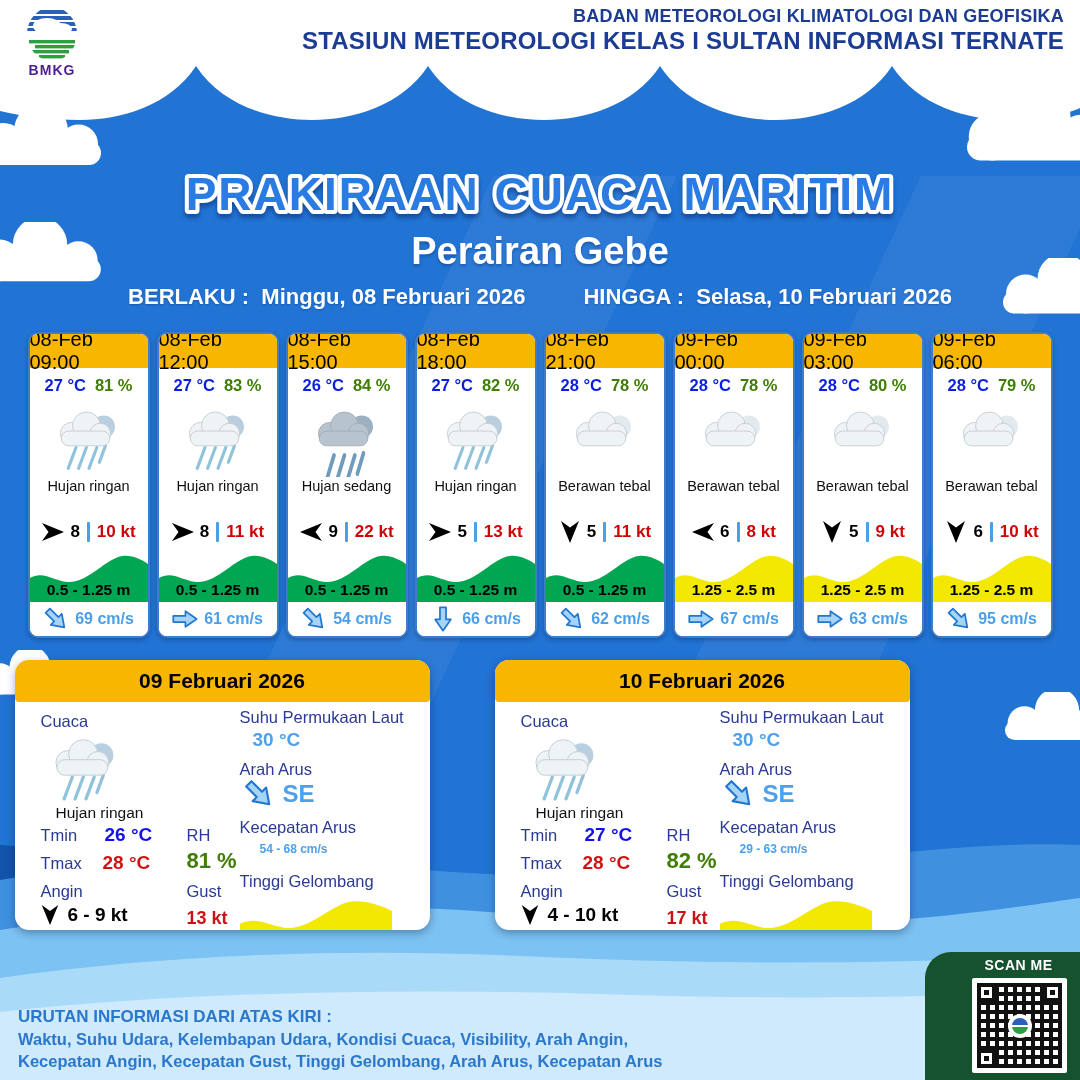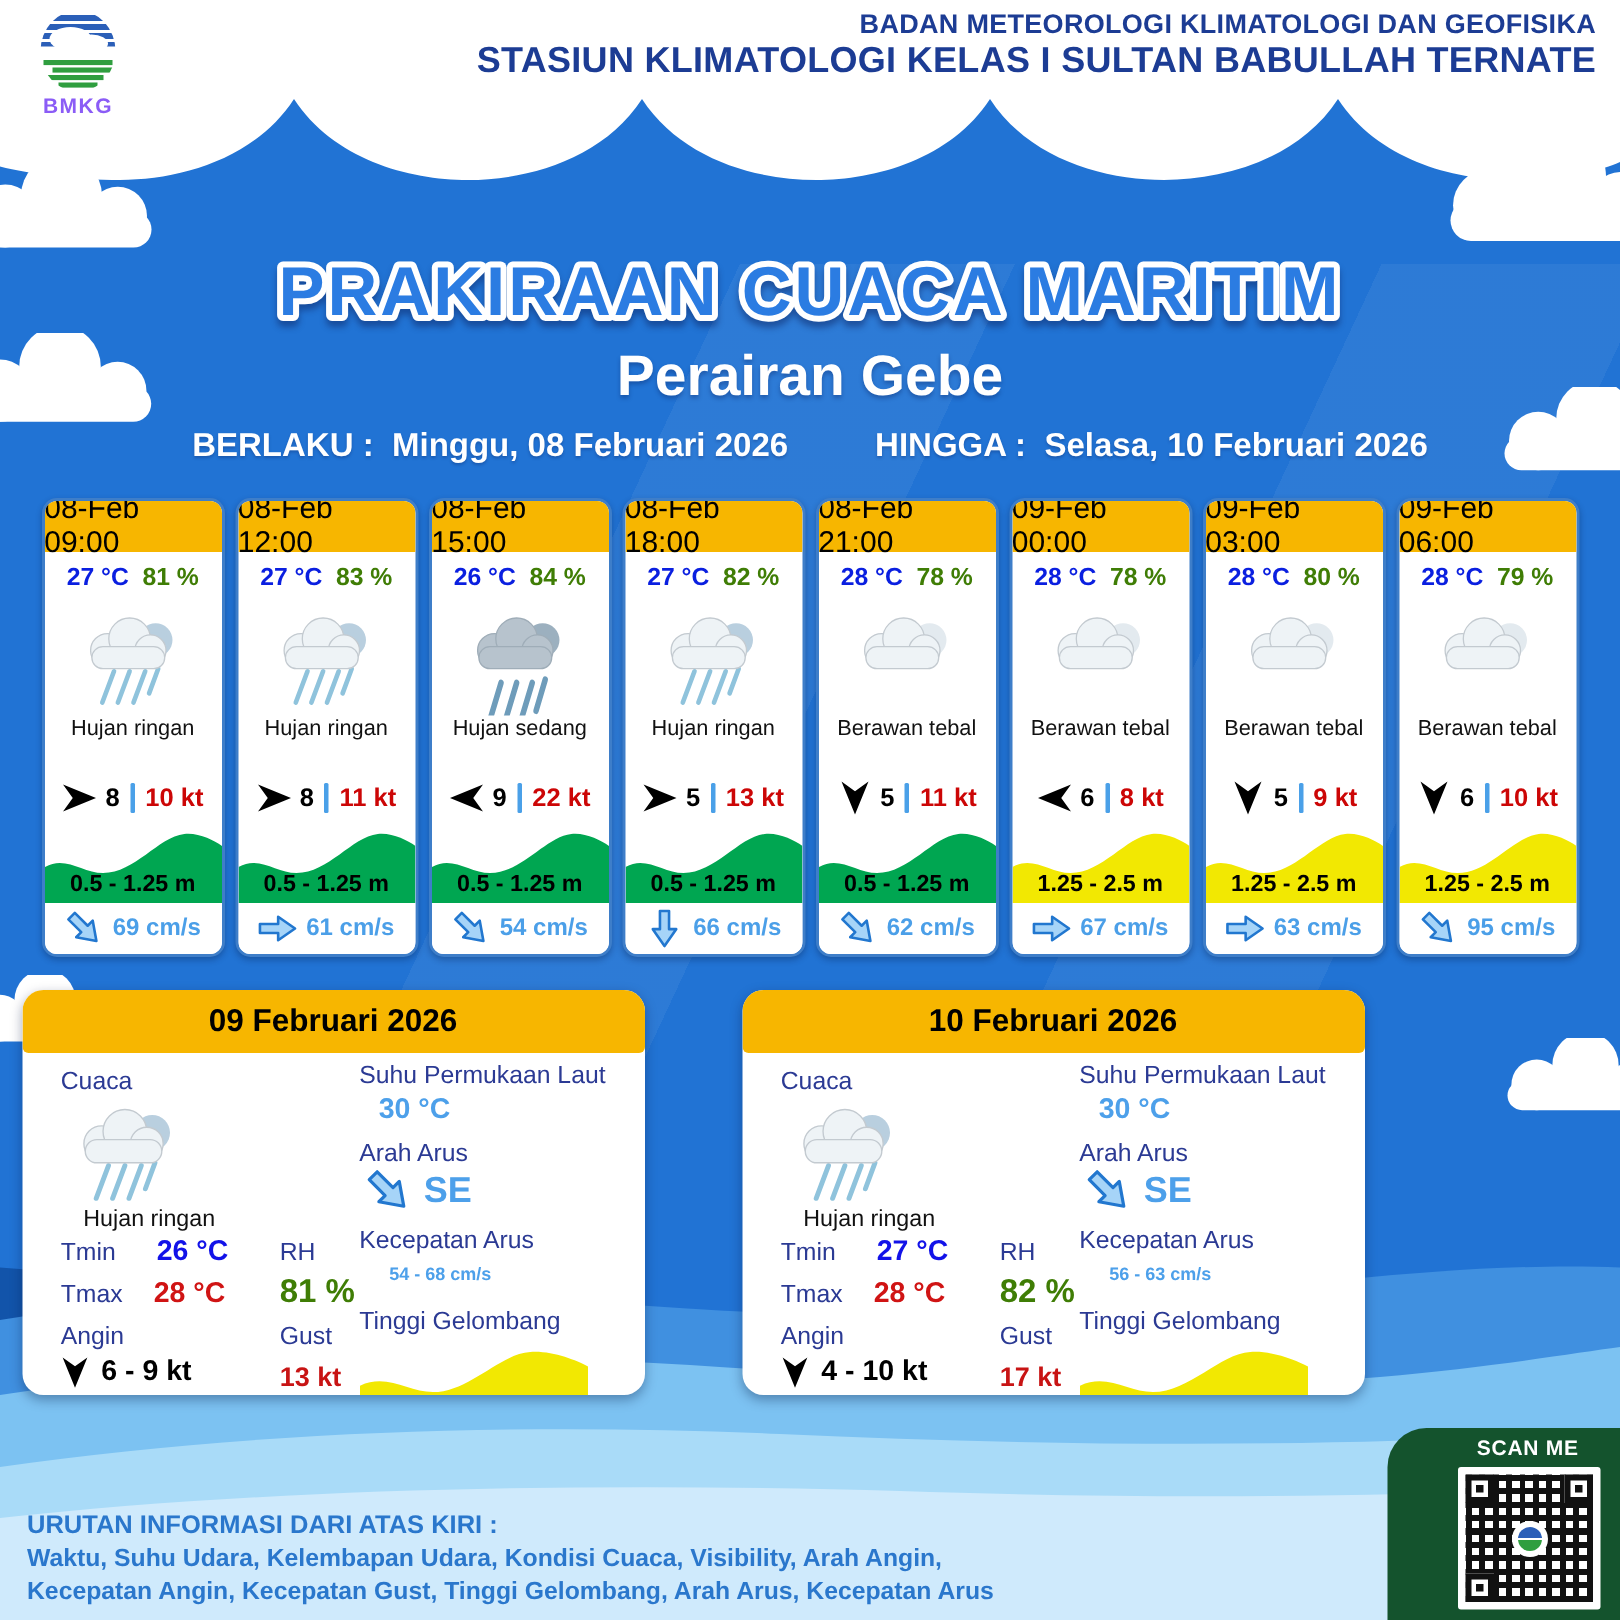--- a/index.html
+++ b/index.html
@@ -6,21 +6,21 @@
   body{width:1080px;height:1080px;overflow:hidden;background:#fff;font-family:"Liberation Sans",sans-serif;position:relative;}
   .abs{position:absolute;}
 
   
   .top-header{left:0;top:0;width:1080px;height:62px;background:#fff;z-index:5;}
   .agency-lines{position:absolute;right:16px;top:6px;text-align:right;color:#1c3c94;}
   .agency-line1{font-size:18px;font-weight:bold;letter-spacing:.2px;}
   .agency-line2{font-size:24px;font-weight:bold;letter-spacing:.2px;}
   .bmkg-logo{position:absolute;left:16px;top:6px;width:72px;text-align:center;z-index:6;}
   .bmkg-logo svg{display:block;margin:0 auto;}
-  .bmkg-word{font-size:14px;font-weight:bold;color:#8b5cf6;letter-spacing:1px;margin-top:-2px;}
+  .bmkg-word{font-size:14px;font-weight:bold;color:#4c1d95;letter-spacing:1px;margin-top:-2px;}
 
   
   .sea{left:0;top:120px;width:1080px;height:960px;background:#2173d4;z-index:0;}
   .sea::before{content:"";position:absolute;inset:0;
     background:linear-gradient(115deg,transparent 0 34%,rgba(255,255,255,.055) 34% 46%,transparent 46% 62%,rgba(255,255,255,.055) 62% 74%,transparent 74%);}
   .scallop{left:0;top:56px;width:1080px;height:120px;z-index:1;}
   .cloud{z-index:2;}
   .cloud svg{display:block;}
 
   
@@ -189,21 +189,21 @@
   <path fill="#1254aa" d="M0,95 C80,100 180,120 260,150 C310,168 350,185 390,205 L390,330 L0,330 Z"></path>
   <path fill="#4090e0" d="M0,130 C120,110 260,105 400,118 C560,132 700,128 820,112 C920,99 1010,92 1080,95 L1080,330 L0,330 Z"></path>
   <path fill="#7cc2f2" d="M0,180 C140,158 300,150 460,160 C640,172 800,178 920,168 C990,162 1050,152 1080,148 L1080,330 L0,330 Z"></path>
   <path fill="#a9dbf8" d="M0,228 C160,205 340,198 520,206 C700,214 880,216 1080,204 L1080,330 L0,330 Z"></path>
   <path fill="#cfeafc" d="M0,262 C180,242 400,238 600,244 C780,250 940,248 1080,240 L1080,330 L0,330 Z"></path>
 </svg>
 
 <div class="abs top-header">
   <div class="agency-lines">
     <div class="agency-line1">BADAN METEOROLOGI KLIMATOLOGI DAN GEOFISIKA</div>
-    <div class="agency-line2">STASIUN KLIMATOLOGI KELAS I SULTAN BABULLAH TERNATE</div>
+    <div class="agency-line2">STASIUN METEOROLOGI KELAS I SULTAN INFORMASI TERNATE</div>
   </div>
 </div>
 <div class="bmkg-logo">
   <svg width="58" height="58" viewBox="0 0 58 58">
     <defs>
         <clipPath id="lg">
           <ellipse cx="29" cy="28" rx="25" ry="27"></ellipse>
         </clipPath>
       </defs>
     <g clip-path="url(#lg)">
@@ -798,21 +798,21 @@
       <div class="dlabel d-arah-label">Arah Arus</div>
       <div class="d-arah">
         <span class="blockarrow" style="transform: rotate(45deg);">
   <svg viewBox="0 0 30 22">
     <path d="M1.5,7.5 H15.5 V2 L28.5,11 L15.5,20 V14.5 H1.5 Z" fill="#a6d4f8" stroke="#2277cf" stroke-width="2" stroke-linejoin="round"></path>
   </svg>
 </span>
         <span class="d-arah-text">SE</span>
       </div>
       <div class="dlabel d-kec-label">Kecepatan Arus</div>
-      <div class="d-kec">56 - 63 cm/s</div>
+      <div class="d-kec">29 - 63 cm/s</div>
       <div class="dlabel d-gel-label">Tinggi Gelombang</div>
       <div class="d-wavebox">
         <svg viewBox="0 0 150 58" preserveAspectRatio="none">
           <path d="M0,26 C18,18 32,30 48,30 C72,30 92,6 112,5 C126,4 142,10 150,14 L150,58 L0,58 Z"></path>
         </svg>
 
       </div>
     </div>
   </div>
 </div>

